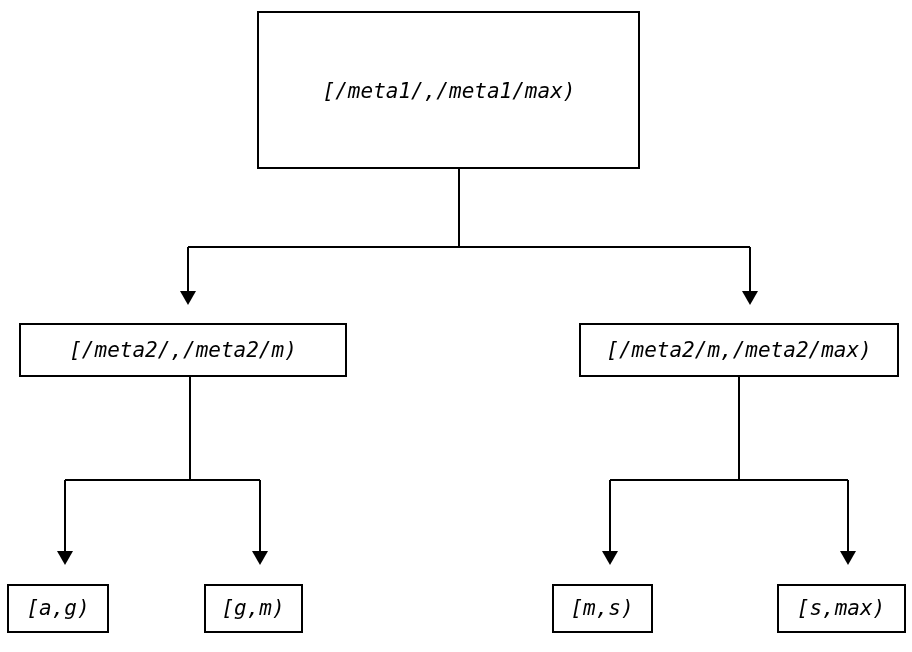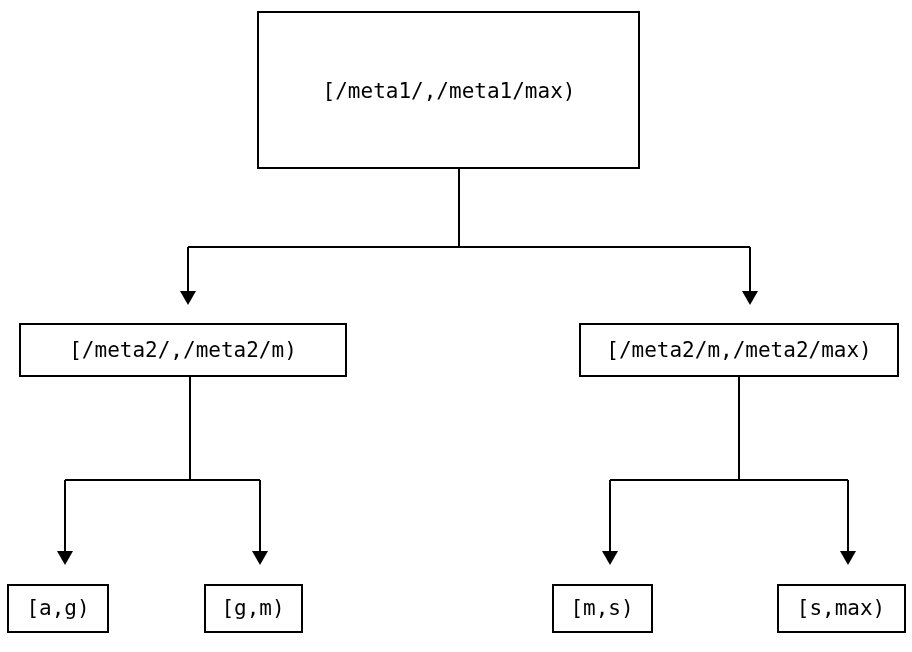--- a/index.html
+++ b/index.html
@@ -9,20 +9,21 @@
   }
   body {
     font-family: "DejaVu Sans Mono", "Liberation Mono", monospace;
   }
   #diagram-root {
     position: relative;
     width: 912px;
     height: 652px;
     background: #ffffff;
     overflow: hidden;
+    font-style: italic;
   }
   #tree-svg {
     position: absolute;
     left: 0;
     top: 0;
     width: 912px;
     height: 652px;
     display: block;
   }
   .node-box {

